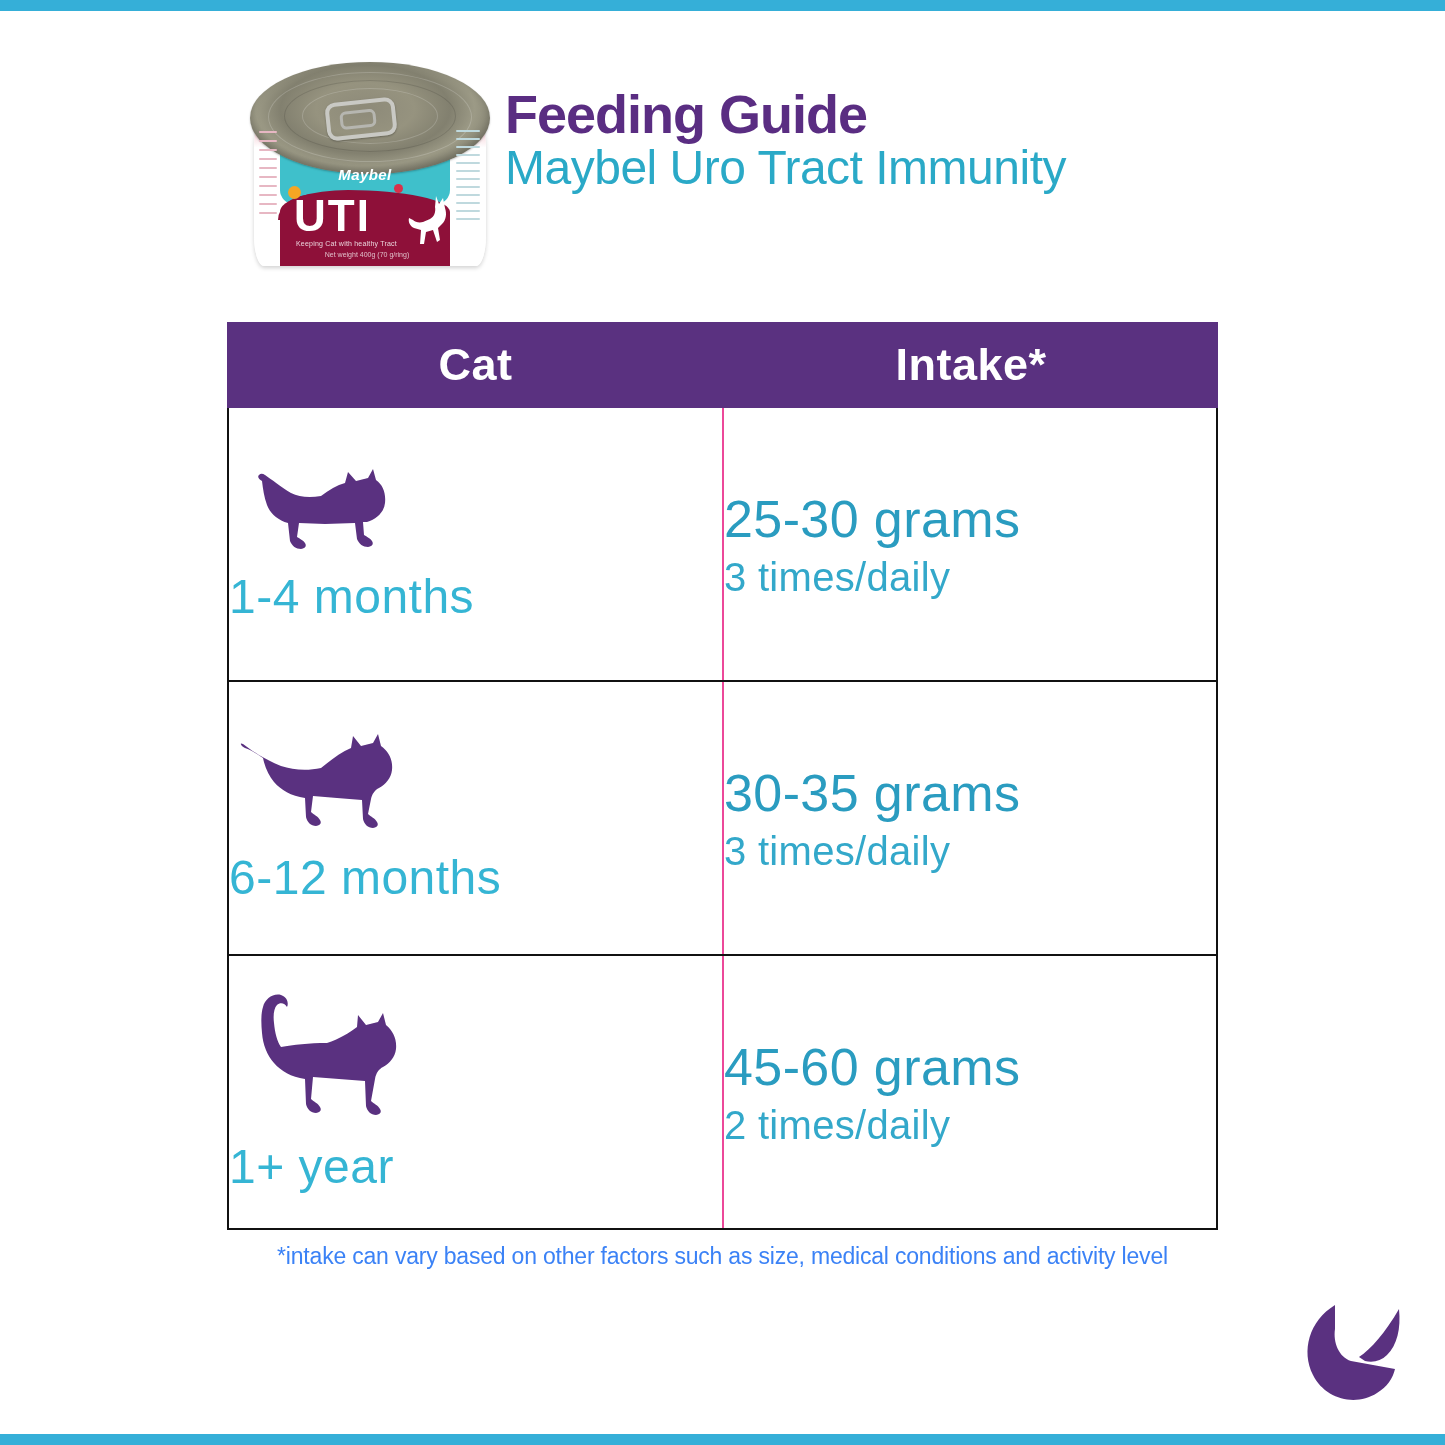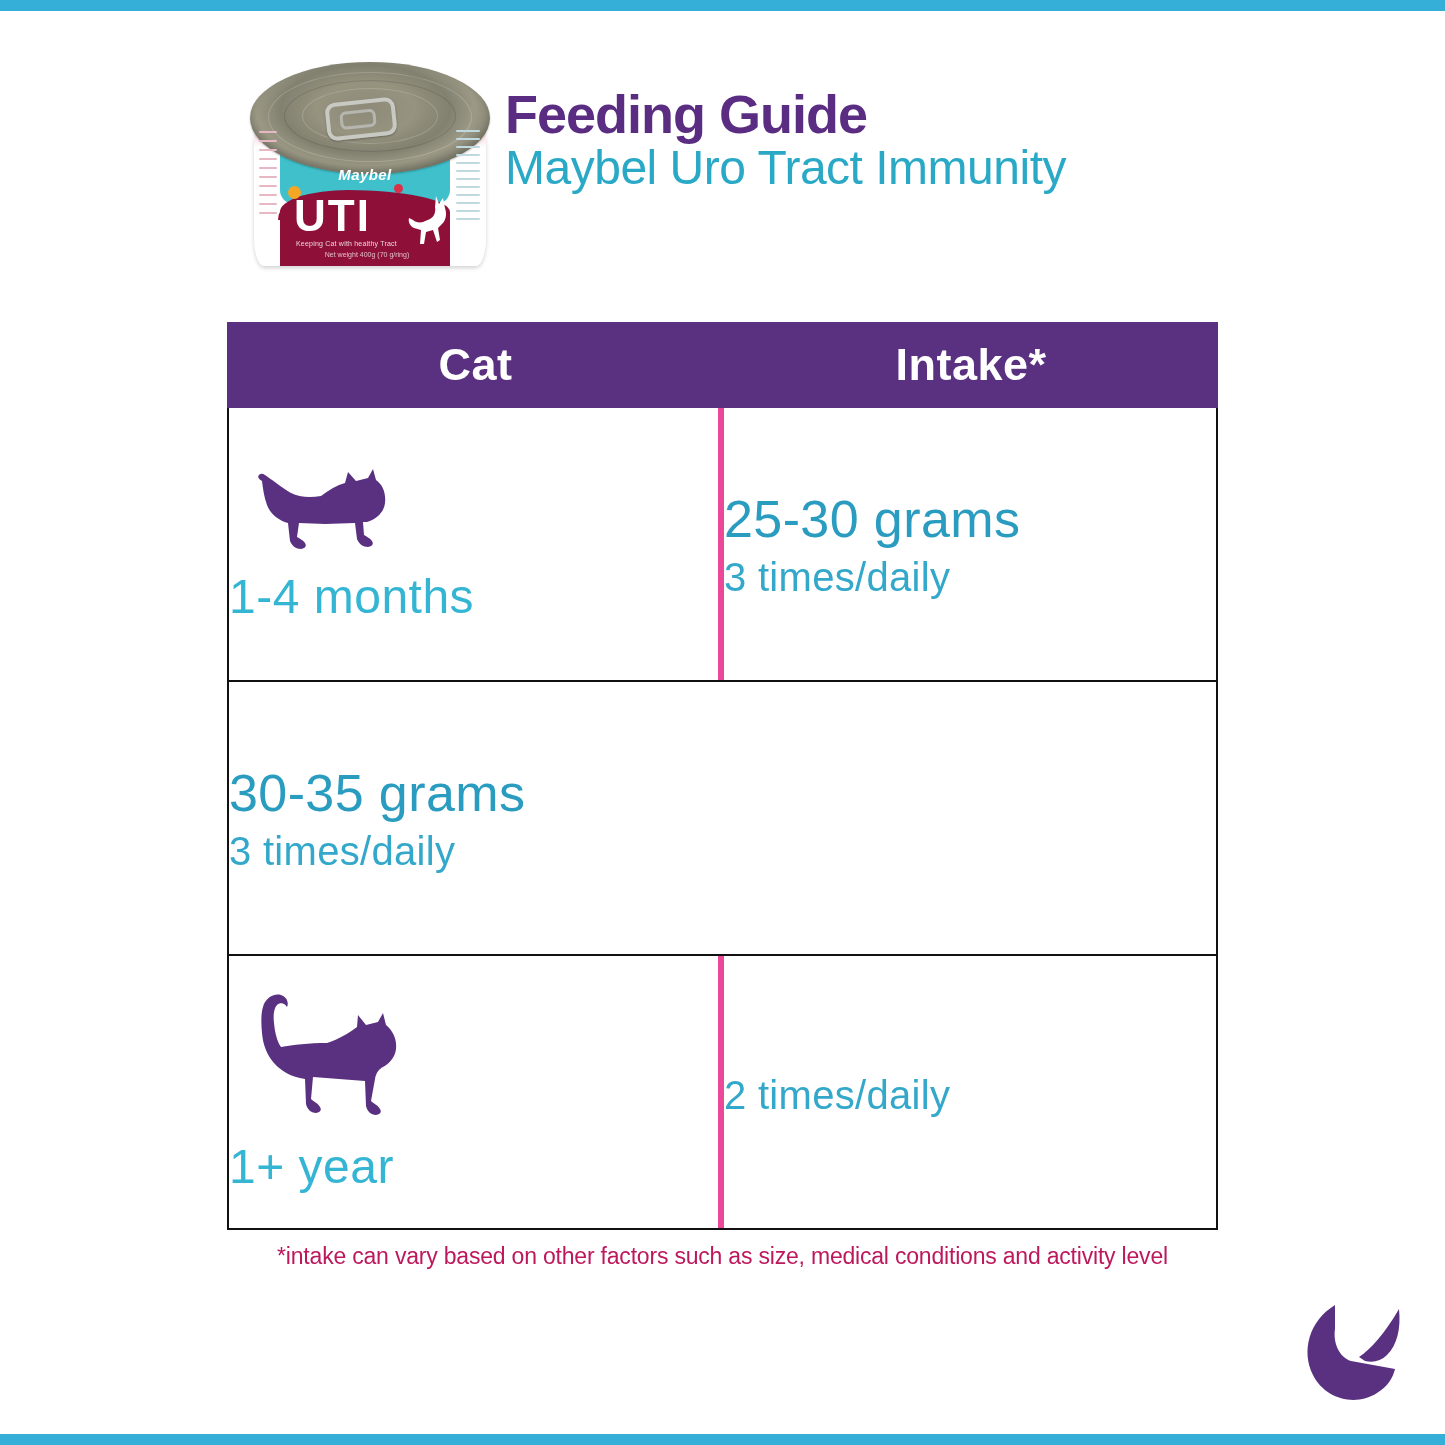--- a/index.html
+++ b/index.html
@@ -310,21 +310,21 @@
   .tr:first-child { border-top: none; }
   .td {
     display: flex;
     flex-direction: column;
     align-items: flex-start;
     justify-content: center;
     box-sizing: border-box;
   }
   .td.cat-cell {
     width: 495px;
-    border-right: 6px solid #ec4899;
+    border-right: 2px solid #ec4899;
   }
   .td.intake-cell { width: 492px; }
 
   .row-1 .td { height: 272px; }
   .row-2 .td { height: 272px; }
   .row-3 .td { height: 272px; }
 
   .cat-icon { display: block; }
   .age-label {
     color: #35b5d4;
@@ -347,21 +347,21 @@
     margin-top: 6px;
   }
 
   
   .footnote {
     position: absolute;
     left: 227px;
     top: 1243px;
     width: 991px;
     text-align: center;
-    color: #be185d;
+    color: #3b82f6;
     font-size: 23px;
     font-weight: 300;
     letter-spacing: -0.2px;
   }
 
   
   .logo {
     position: absolute;
     right: 38px;
     bottom: 38px;
@@ -462,20 +462,34 @@
           </svg>
           <div class="age-label">1-4 months</div>
         </div>
         <div class="td intake-cell">
           <div class="grams">25-30 grams</div>
           <div class="freq">3 times/daily</div>
         </div>
       </div>
 
       <div class="tr row-2">
+        <div class="td cat-cell">
+          <svg class="cat-icon" width="200" height="110" viewBox="0 0 200 110">
+            <path fill="#5a3180" d="M14 12 C22 18 36 28 52 34 C64 38 78 39 92 36
+              C102 28 112 20 122 16 L124 4 L132 14 L144 11 L149 2 L152 14
+              C160 20 164 28 163 38 C162 46 157 52 150 56
+              C146 58 143 62 142 67 L139 82 C142 85 146 86 148 90
+              C150 93 148 96 144 96 C139 96 135 92 134 87
+              L133 68 L108 66 L84 64 L82 80 C85 83 89 84 91 88
+              C93 91 91 94 87 94 C82 94 78 90 77 85
+              L76 66 C62 64 52 58 45 50 C40 44 36 36 34 26
+              C28 22 22 18 16 16 C12 14 10 10 14 12 Z"></path>
+          </svg>
+          <div class="age-label">6-12 months</div>
+        </div>
         <div class="td intake-cell">
           <div class="grams">30-35 grams</div>
           <div class="freq">3 times/daily</div>
         </div>
       </div>
 
       <div class="tr row-3">
         <div class="td cat-cell">
           <svg class="cat-icon" width="180" height="140" viewBox="0 0 180 140">
             <path fill="#5a3180" d="M34 16 C36 8 44 2 52 4 C58 6 60 12 58 16
@@ -486,20 +500,21 @@
               C150 78 147 82 146 88 L142 110 C145 113 149 114 151 118
               C153 121 151 124 147 124 C142 124 138 120 137 115
               L136 90 L110 88 L84 86 L82 108 C85 111 89 112 91 116
               C93 119 91 122 87 122 C82 122 78 118 77 113
               L76 88 C62 86 52 80 45 72 C38 64 34 54 33 42
               C32 32 32 22 34 16 Z"></path>
           </svg>
           <div class="age-label">1+ year</div>
         </div>
         <div class="td intake-cell">
+          <div class="grams">45-60 grams</div>
           <div class="freq">2 times/daily</div>
         </div>
       </div>
 
     </div>
   </div>
 
   <div class="footnote">*intake can vary based on other factors such as size, medical conditions and activity level</div>
 
   <svg class="logo" viewBox="0 0 112 108">

